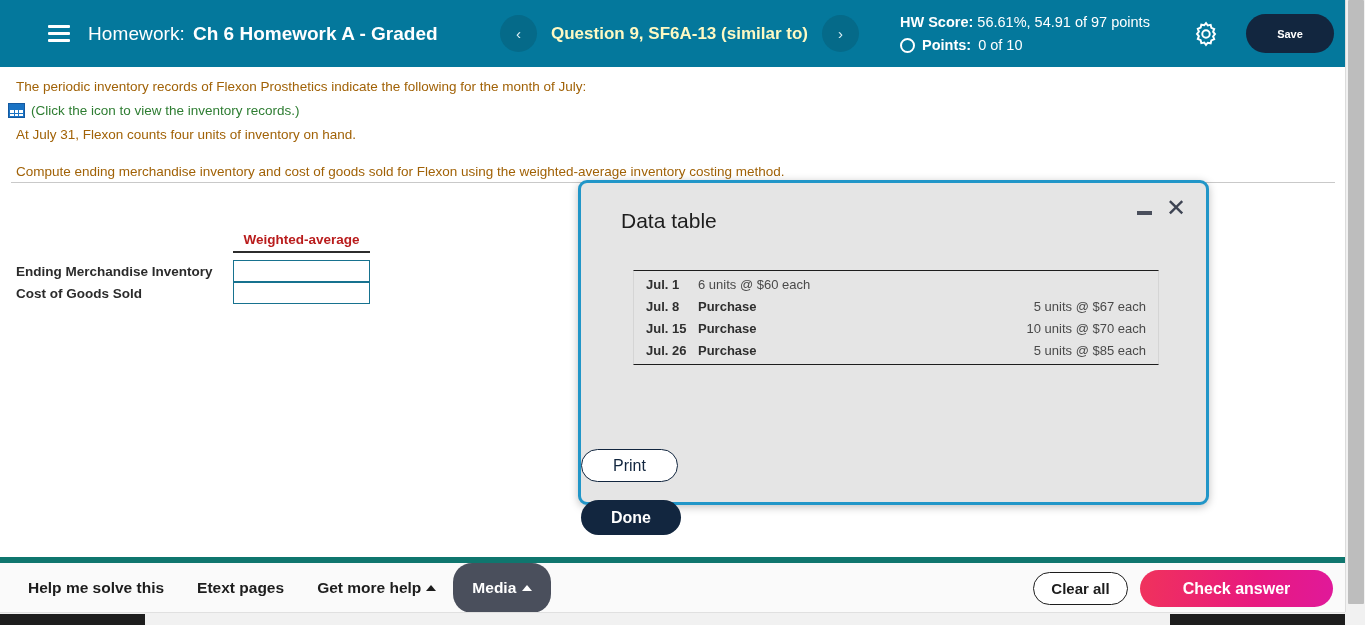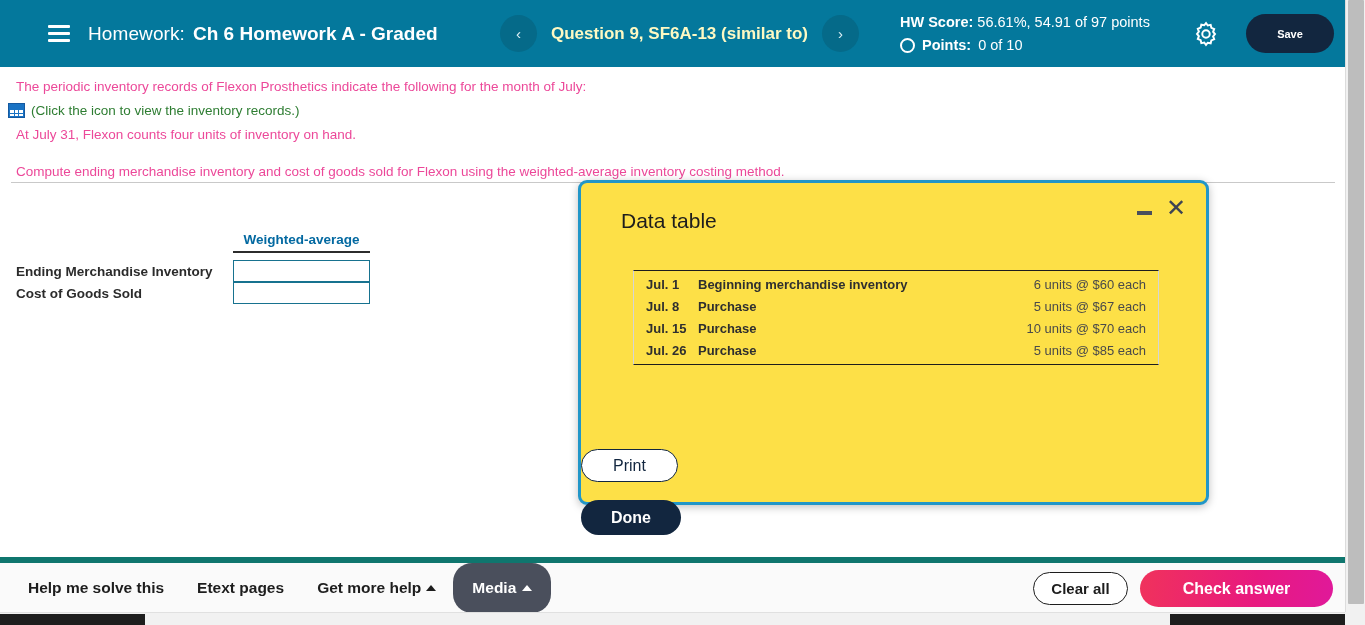--- a/index.html
+++ b/index.html
@@ -70,21 +70,21 @@
     position: absolute; left: 1246px; top: 14px;
     width: 88px; height: 39px; border-radius: 20px;
     background: #12263f; color: #fff;
     font-size: 11px; font-weight: bold; border: none;
     cursor: pointer;
   }
 
   
   .qbody { position: absolute; top: 67px; left: 0; width: 1345px; }
   .qline {
-    font-size: 13.5px; color: #ec4899;
+    font-size: 13.5px; color: #a16207;
     padding: 0 4px 0 16px; line-height: 22px;
   }
   .qline.l1 { margin-top: 9px; }
   .icon-line {
     display: flex; align-items: center; gap: 6px;
     padding-left: 8px; margin-top: 5px;
   }
   .grid-icon {
     width: 17px; height: 15px; flex: none; cursor: pointer;
     background: #1a73c4;
@@ -103,21 +103,21 @@
   .divider {
     position: absolute; top: 182px; left: 11px;
     width: 1324px; height: 1px; background: #c9c9c9;
   }
 
   
   .answer-area { position: absolute; top: 232px; left: 0; }
   .ans-header {
     position: absolute; left: 233px; top: 0;
     width: 137px; text-align: center;
-    font-size: 13.5px; font-weight: bold; color: #0369a1;
+    font-size: 13.5px; font-weight: bold; color: #b91c1c;
     padding-bottom: 4px;
     border-bottom: 2px solid #2c2c2c;
   }
   .ans-row {
     position: absolute; left: 16px;
     display: flex; align-items: center;
   }
   .ans-row.r1 { top: 28px; }
   .ans-row.r2 { top: 50px; }
   .ans-label {
@@ -127,21 +127,21 @@
     width: 137px; height: 22px;
     border: 1px solid #17728f; background: #fff;
     font-family: "Liberation Sans", sans-serif; font-size: 13px;
     padding: 0 4px; outline: none;
   }
 
   
   .modal {
     position: absolute; left: 578px; top: 180px;
     width: 631px; height: 325px;
-    background: #fde047;
+    background: #e5e5e5;
     border: 3px solid #2196c8;
     border-radius: 9px;
     box-shadow: 0 2px 9px rgba(0,0,0,.25);
   }
   .modal-title {
     position: absolute; left: 40px; top: 26px;
     font-size: 21px; color: #1d1d1d;
   }
   .modal-min {
     position: absolute; right: 53px; top: 21px;
@@ -344,21 +344,20 @@
   <div class="modal">
     <div class="modal-title">Data table</div>
     <div class="modal-min">
         <i></i>
       </div>
     <div class="modal-close">✕</div>
 
     <div class="dt-wrap">
       <div class="dt-row">
         <span class="dt-date">Jul. 1</span>
-        <span class="dt-desc">Beginning merchandise inventory</span>
         <span class="dt-qty">6 units @ $60 each</span>
       </div>
       <div class="dt-row">
         <span class="dt-date">Jul. 8</span>
         <span class="dt-desc">Purchase</span>
         <span class="dt-qty">5 units @ $67 each</span>
       </div>
       <div class="dt-row">
         <span class="dt-date">Jul. 15</span>
         <span class="dt-desc">Purchase</span>

